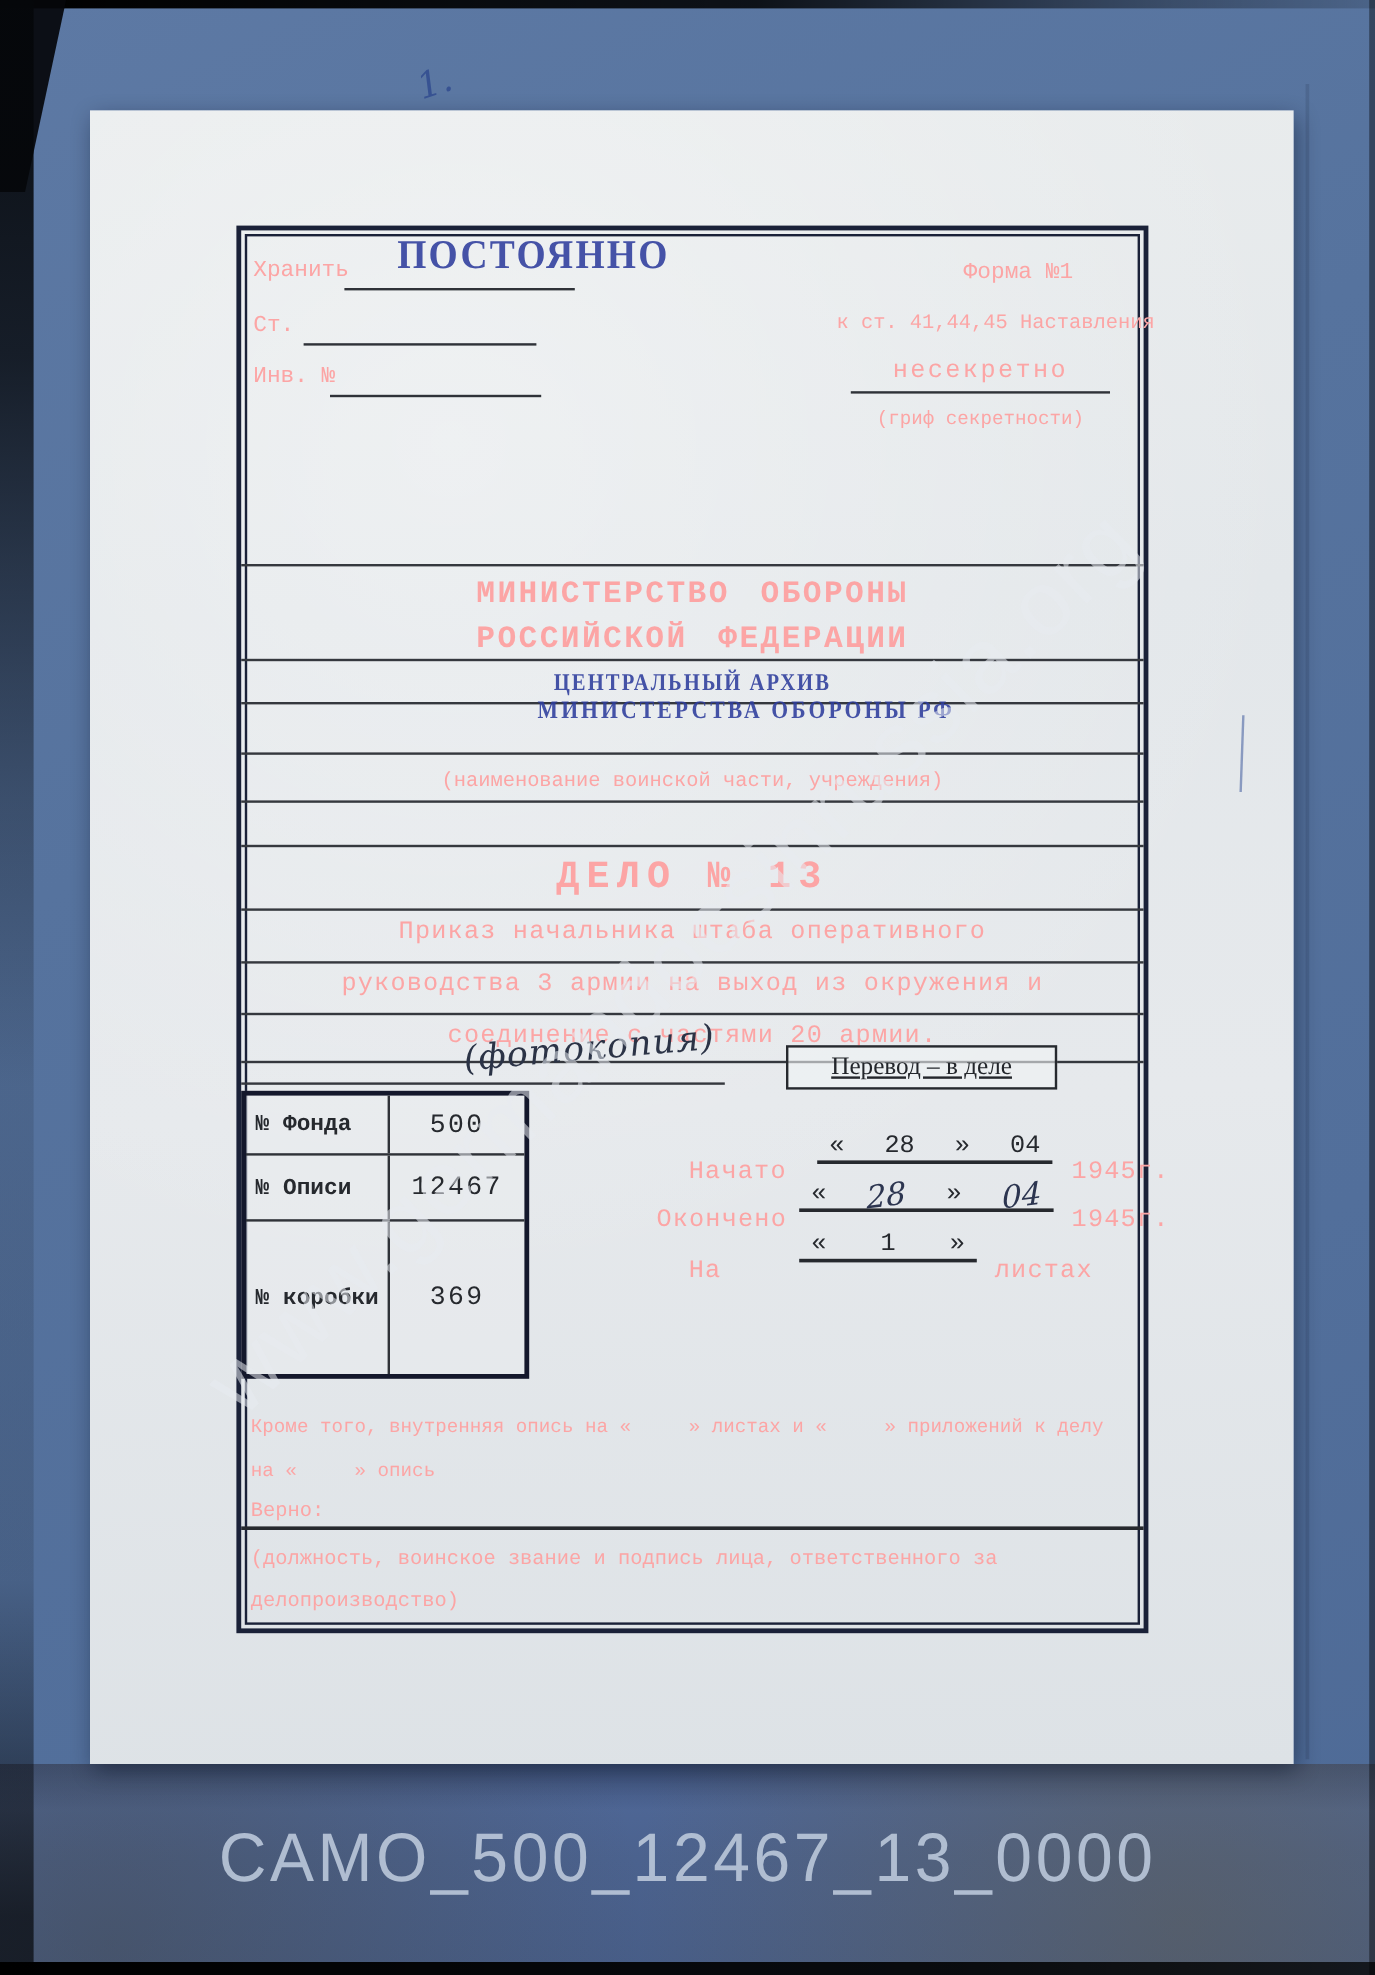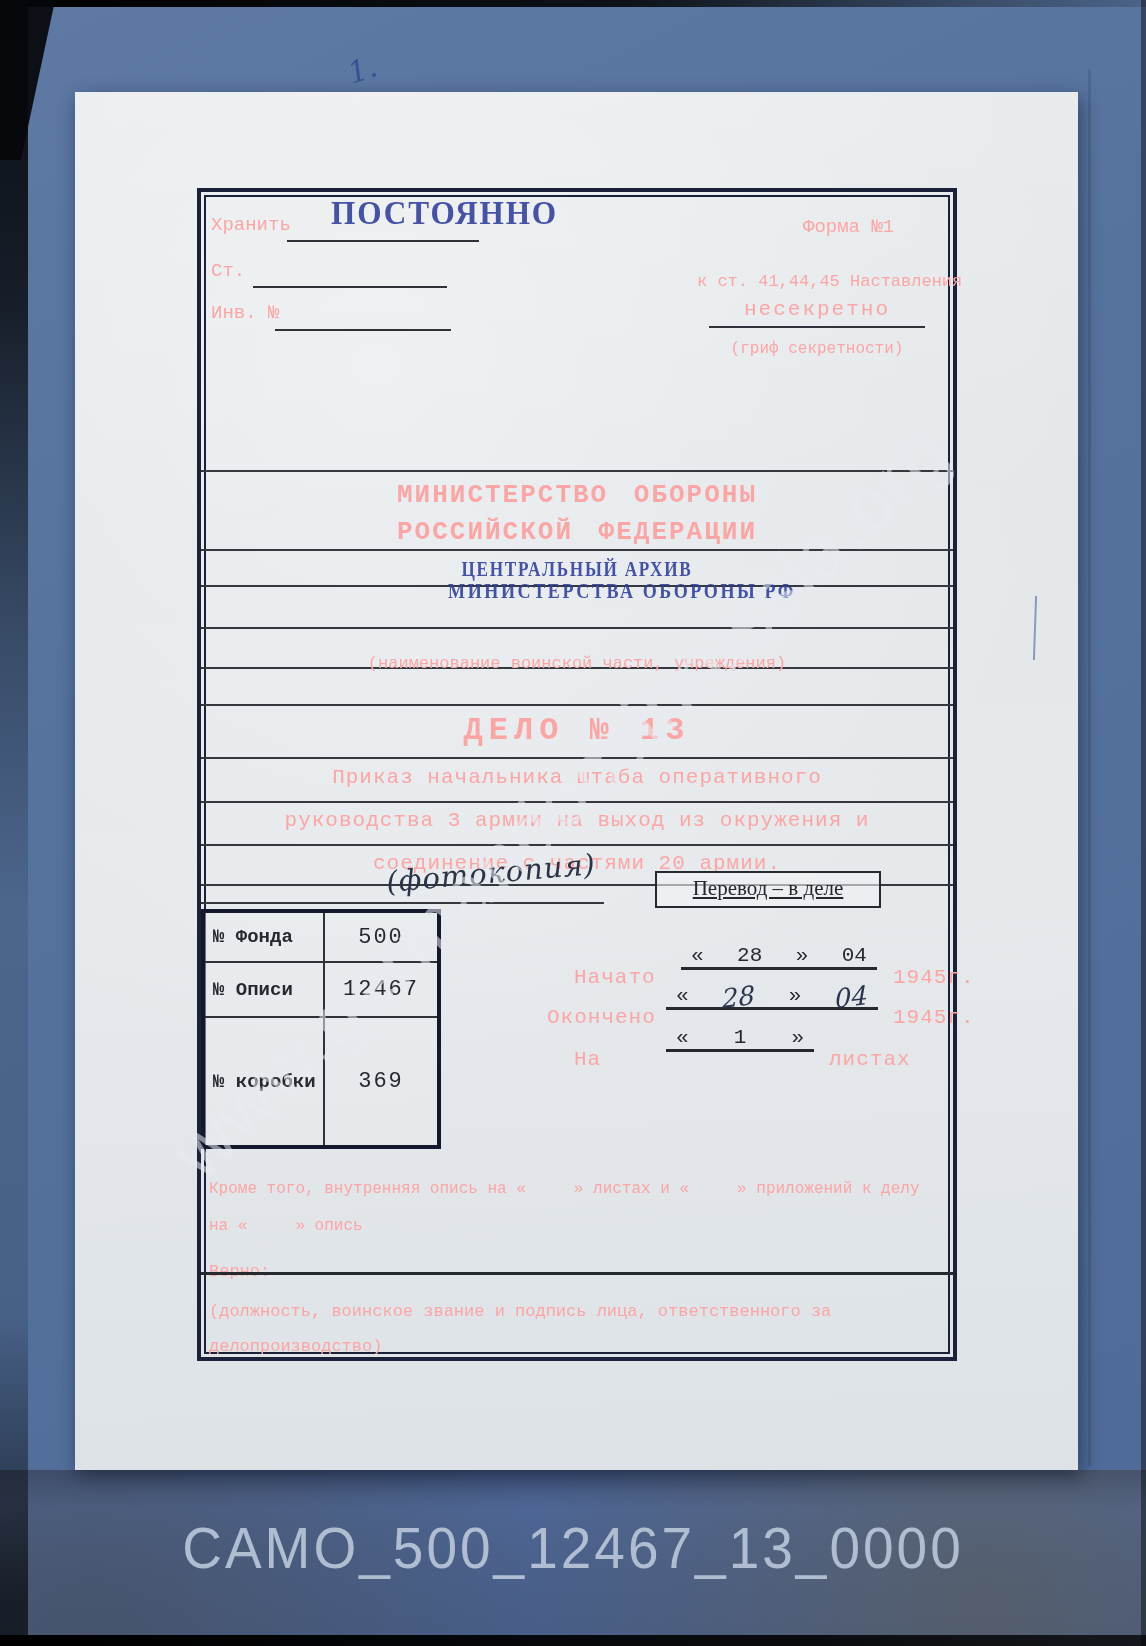--- a/index.html
+++ b/index.html
@@ -41,21 +41,21 @@
   .formbox{position:absolute;left:197px;top:188px;width:752px;height:1165px;z-index:2;
     border:4px solid #1a2138;}
   .formbox-inner{position:absolute;inset:3px;border:2px solid #1a2138;}
   .hr{position:absolute;left:0;right:0;height:2px;background:#35383e;}
   .hr.partial{right:auto;}
   .hr.thick{height:3px;background:#26292e;}
   .uline{position:absolute;height:2px;background:#2f3238;}
   .t{position:absolute;color:#fca5a5;white-space:nowrap;}
   .c{left:0;right:0;text-align:center;white-space:normal;}
   .pre{white-space:pre;}
-  .s16{font-size:16px;} .s17{font-size:17px;margin-top:12px;} .s19{font-size:19px;}
+  .s16{font-size:16px;} .s17{font-size:17px;} .s19{font-size:19px;}
   .s21{font-size:21px;letter-spacing:1px;}
   .ministry{font-size:26px;font-weight:bold;letter-spacing:2px;word-spacing:8px;}
   .case-title{font-size:32px;font-weight:bold;letter-spacing:6px;}
   .stamp{position:absolute;font-family:"Liberation Serif",serif;font-weight:bold;
     color:#2e3d9d;opacity:.88;white-space:nowrap;}
   .stamp.keep{font-size:34px;letter-spacing:2px;transform:scaleX(.92);transform-origin:left;}
   .stamp.archive{text-align:center;line-height:22px;transform:scaleX(.86);}
   .stamp.archive .l1{font-size:20px;letter-spacing:2px;}
   .stamp.archive .l2{font-size:21px;letter-spacing:3px;}
   .hand{font-family:"DejaVu Serif",serif;font-style:italic;color:#2c3550;}

